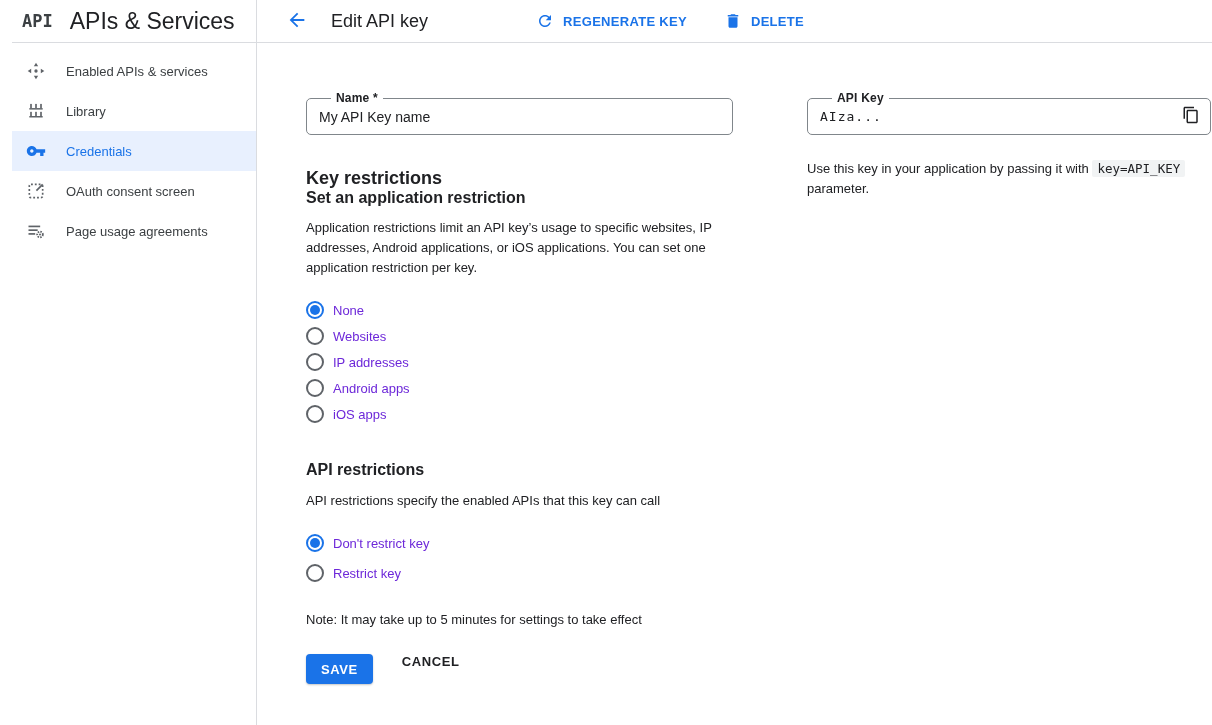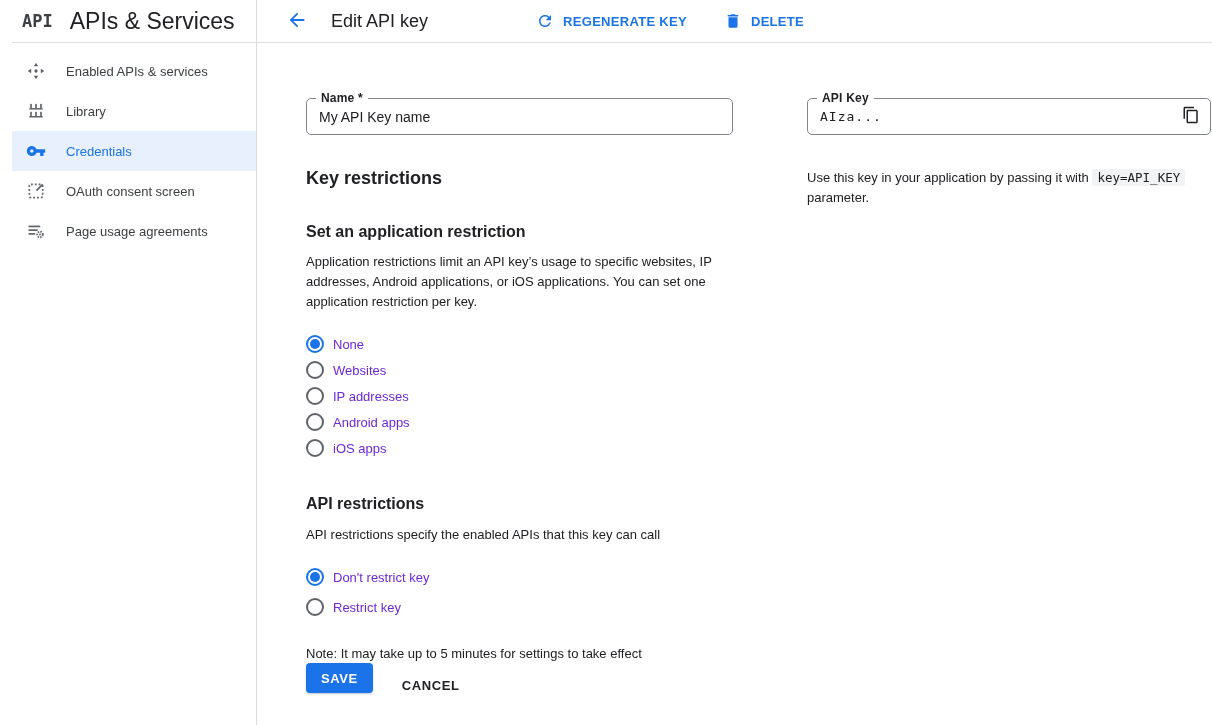--- a/index.html
+++ b/index.html
@@ -37,53 +37,53 @@
   .action-regenerate { margin-left: 108px; }
   .action-delete { margin-left: 37px; }
 
   .content { display: flex; padding: 55px 0 0 49px; }
   .col-left { width: 427px; flex: none; }
   .col-right { width: 404px; flex: none; margin-left: 74px; }
 
   
   .field { position: relative; height: 37px; border: 1px solid #80868b; border-radius: 5px;
     display: flex; align-items: center; background: #fff; }
-  .field-label { position: absolute; top: -8px; left: 9px; background: #fff; padding: 0 5px;
+  .field-label { position: absolute; top: -8px; left: 24px; background: #fff; padding: 0 5px;
     font-size: 12px; font-weight: bold; color: #202124; line-height: 14px; letter-spacing: 0.2px; }
   .field input { flex: 1; min-width: 0; border: none; outline: none; background: transparent;
     font-family: inherit; font-size: 14px; color: #202124; padding: 0 12px; }
   .field input.mono { font-family: "DejaVu Sans Mono", monospace; font-size: 13px; letter-spacing: 1px; }
   .copy-btn { border: none; background: none; width: 38px; height: 100%; flex: none;
     display: flex; align-items: center; justify-content: center; cursor: pointer; }
 
-  .key-hint { margin-top: 33px; font-size: 13px; line-height: 20px; color: #202124; }
+  .key-hint { margin-top: 24px; font-size: 13px; line-height: 20px; color: #202124; }
   .code-chip { font-family: "DejaVu Sans Mono", monospace; font-size: 12.5px;
     background: #f1f3f4; padding: 1px 5px; border-radius: 2px; color: #202124; }
 
   
   .h-key-restrictions { font-size: 18px; font-weight: bold; margin-top: 33px; color: #202124; }
   .h-sub { font-size: 16px; font-weight: bold; color: #202124; }
-  .h-app-restriction { margin-top: 34px; }
+  .h-app-restriction { }
   .h-api-restrictions { margin-top: 34px; }
   .body-text { font-size: 13px; line-height: 20px; color: #202124; }
   .app-restriction-desc { margin-top: 11px; }
   .api-restrictions-desc { margin-top: 12px; }
   .radio-group { margin-top: 19px; }
   .radio-group-api { margin-top: 19px; }
   .radio-row { display: flex; align-items: center; height: 26px; cursor: pointer; }
   .radio { width: 18px; height: 18px; border-radius: 50%; border: 2px solid #5f6368;
     position: relative; flex: none; }
   .radio.checked { border-color: #1a73e8; }
   .radio.checked::after { content: ""; position: absolute; left: 2px; top: 2px;
     width: 10px; height: 10px; border-radius: 50%; background: #1a73e8; }
   .radio-label { margin-left: 9px; font-size: 13px; color: #6d28d9; white-space: nowrap; }
   .radio-helper { margin-left: 27px; font-size: 13px; color: #80868b; line-height: 18px; }
   .note-text { margin-top: 26px; font-size: 13px; color: #202124; }
 
-  .btn-row { margin-top: 2px; display: flex; align-items: flex-end; }
+  .btn-row { margin-top: 27px; display: flex; align-items: flex-start; }
   .save-btn { border: none; background: #1a73e8; color: #fff; height: 30px; padding: 0 15px;
     border-radius: 4px; font-size: 13px; font-weight: bold; letter-spacing: 0.6px;
     cursor: pointer; font-family: inherit; box-shadow: 0 1px 2px rgba(60,64,67,.3); }
   .cancel-btn { border: none; background: none; color: #202124; font-size: 13px;
     font-weight: bold; letter-spacing: 0.6px; margin-left: 29px; cursor: pointer;
     font-family: inherit; }
 </style>
 </head>
 <body>
 

